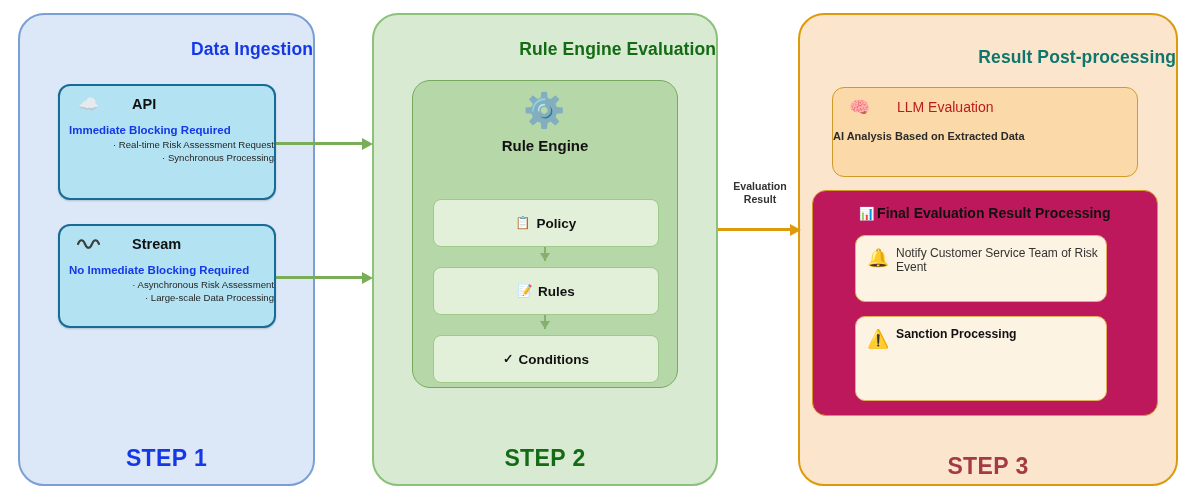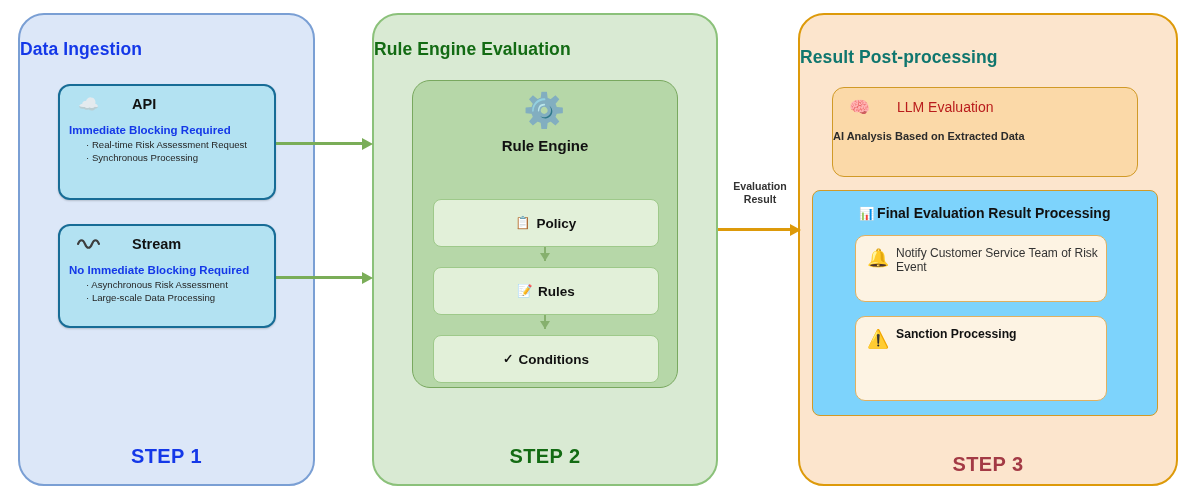--- a/index.html
+++ b/index.html
@@ -24,31 +24,31 @@
   
   .panel {
     position: absolute;
     border-radius: 26px;
     box-sizing: border-box;
   }
   .panel-title {
     position: absolute;
     left: 0;
     right: 0;
-    text-align: left;
+    text-align: right;
     font-size: 17.5px;
     font-weight: bold;
     letter-spacing: 0.1px;
   }
   .panel-step {
     position: absolute;
     left: 0;
     right: 0;
     text-align: center;
-    font-size: 20px;
+    font-size: 23px;
     font-weight: bold;
     letter-spacing: 0.4px;
   }
 
   
   #panel-ingestion {
     left: 18px; top: 13px; width: 297px; height: 473px;
     background: #dce7f8;
     border: 2px solid #7a9fd4;
   }
@@ -114,20 +114,21 @@
     padding-left: 9px;
     margin-top: 2px;
   }
   .src-list {
     margin: 2px 0 0 0;
     padding-left: 26px;
     list-style: none;
     font-size: 9.6px;
     color: #262626;
     line-height: 1.38;
+    text-align: right;
   }
   .src-list li::before { content: "· "; }
 
   
   #rule-inner {
     position: absolute;
     left: 412px;
     top: 80px;
     width: 266px;
     height: 308px;
@@ -224,23 +225,23 @@
     margin-top: 4px;
     font-weight: bold;
   }
 
   #card-final {
     position: absolute;
     left: 812px;
     top: 190px;
     width: 346px;
     height: 226px;
-    background: #7dd3fc;
+    background: #be185d;
     border: 1.5px solid #d19a27;
-    border-radius: 8px;
+    border-radius: 14px;
     box-sizing: border-box;
   }
   #final-title {
     position: absolute;
     top: 14px; left: 0; right: 0;
     text-align: center;
     font-size: 14px;
     font-weight: bold;
     color: #111111;
   }

